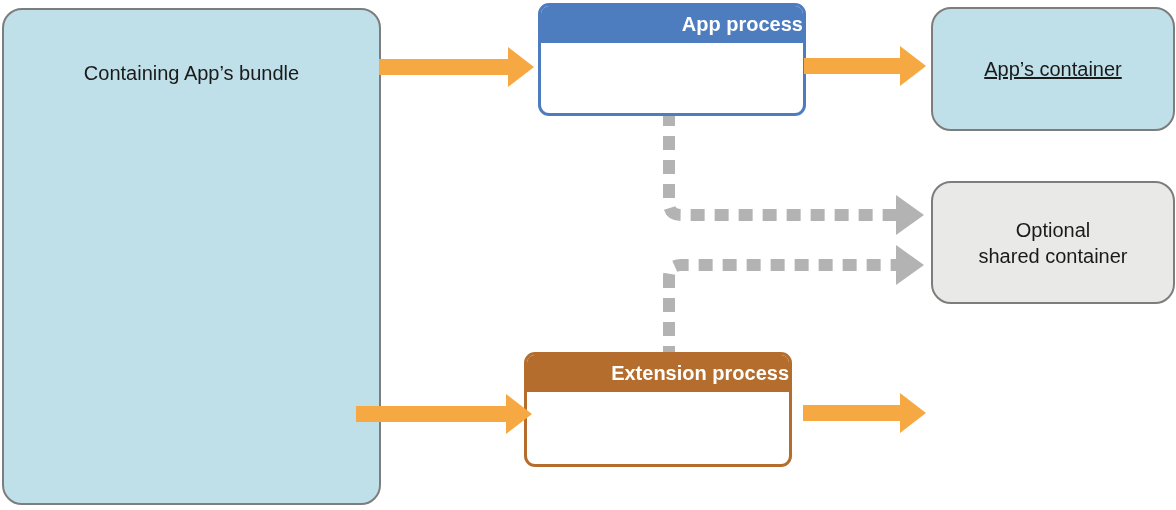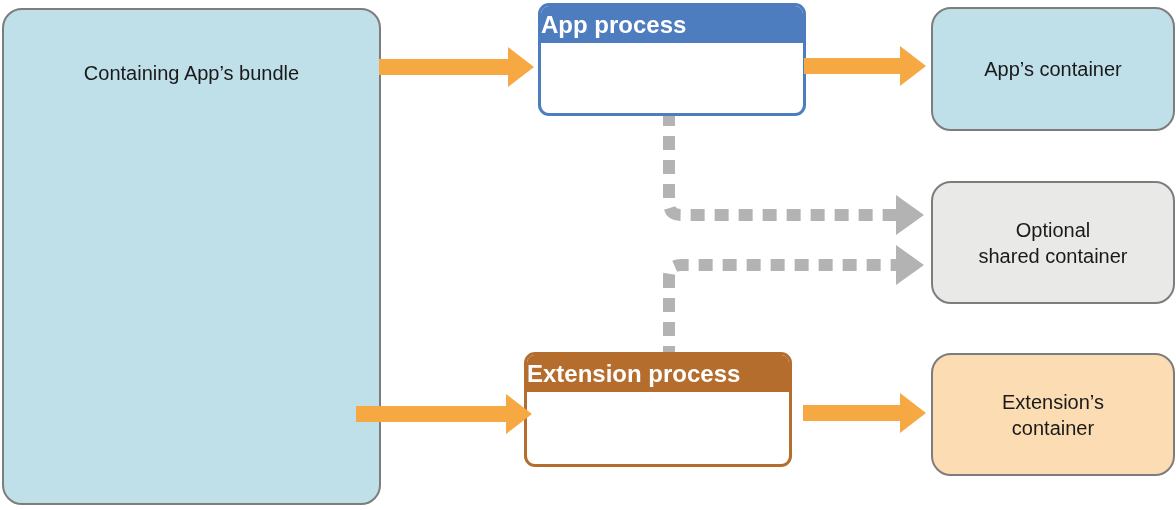--- a/index.html
+++ b/index.html
@@ -54,22 +54,22 @@
     background: #ffffff;
     overflow: hidden;
   }
   .process-blue  { border: 3px solid #4d7dbf; }
   .process-brown { border: 3px solid #b56d2e; }
   .process-header {
     height: 37px;
     line-height: 37px;
     color: #ffffff;
     font-weight: bold;
-    font-size: 24px;
-    text-align: left;
+    font-size: 20px;
+    text-align: right;
   }
   .header-blue  { background: #4d7dbf; }
   .header-brown { background: #b56d2e; }
 </style>
 </head>
 <body>
 
 <div class="canvas">
 
   <svg class="layer layer-dashed" viewBox="0 0 1176 510">
@@ -89,33 +89,29 @@
 
 
   <div class="box process-box process-blue" style="left:538px; top:3px; width:262px; height:107px; border-radius:11px;">
     <div class="process-header header-blue">App process</div>
   </div>
 
   <div class="box process-box process-brown" style="left:524px; top:352px; width:262px; height:109px; border-radius:11px;">
     <div class="process-header header-brown">Extension process</div>
   </div>
 
-  <div class="box gray-border fill-blue flex-center" style="left:931px; top:7px; width:240px; height:120px;">
+  <div class="box gray-border fill-blue flex-center" style="left:931px; top:7px; width:240px; height:120px;text-decoration:underline;">
     <div class="label">App’s container</div>
   </div>
 
   <div class="box gray-border fill-gray flex-center" style="left:931px; top:181px; width:240px; height:119px;">
     <div class="label">Optional
 shared container</div>
   </div>
 
-  <div class="box gray-border fill-peach flex-center" style="left:931px; top:353px; width:240px; height:119px;">
-    <div class="label">Extension’s
-container</div>
-  </div>
 
   <svg class="layer layer-solid" viewBox="0 0 1176 510">
     <polygon points="379,59 508,59 508,47 534,67 508,87 508,75 379,75" fill="#f6a843"></polygon>
     <polygon points="804,58 900,58 900,46 926,66 900,86 900,74 804,74" fill="#f6a843"></polygon>
     <polygon points="356,406 506,406 506,394 532,414 506,434 506,422 356,422" fill="#f6a843"></polygon>
     <polygon points="803,405 900,405 900,393 926,413 900,433 900,421 803,421" fill="#f6a843"></polygon>
   </svg>
 
 </div>
 

